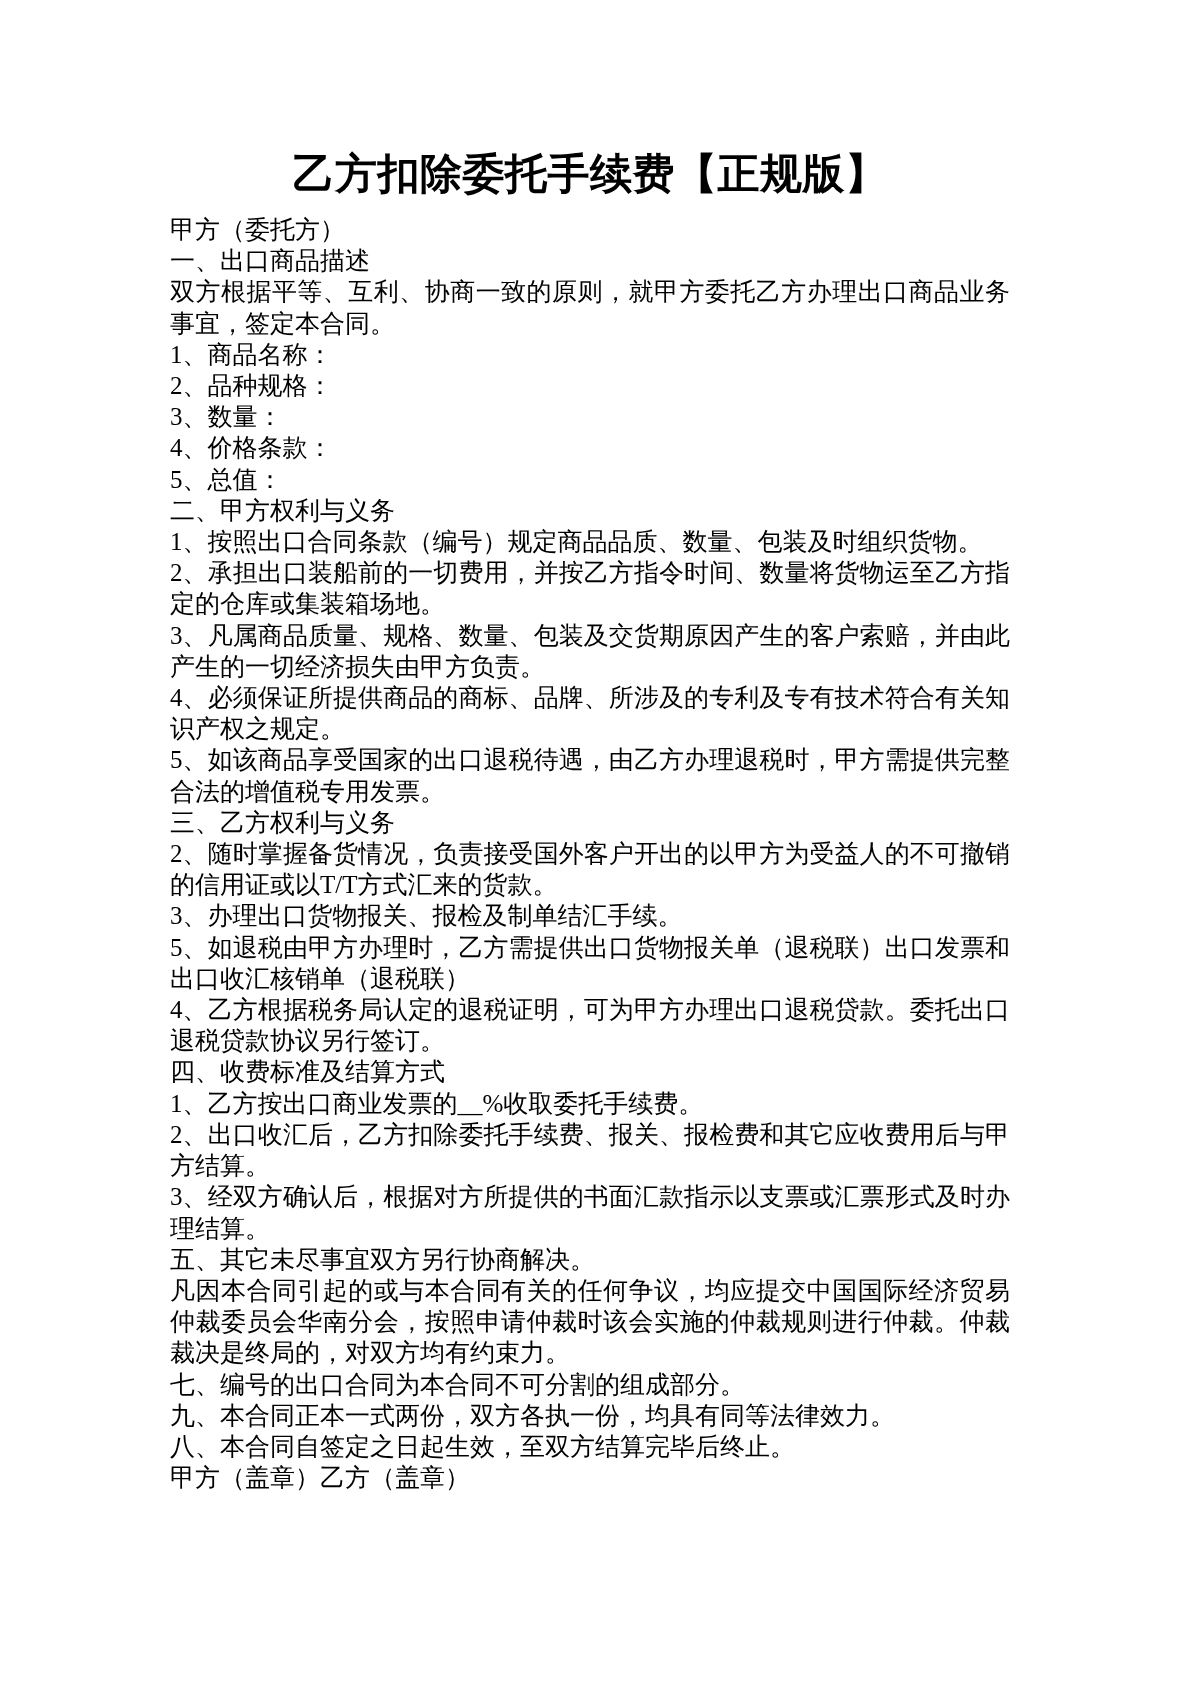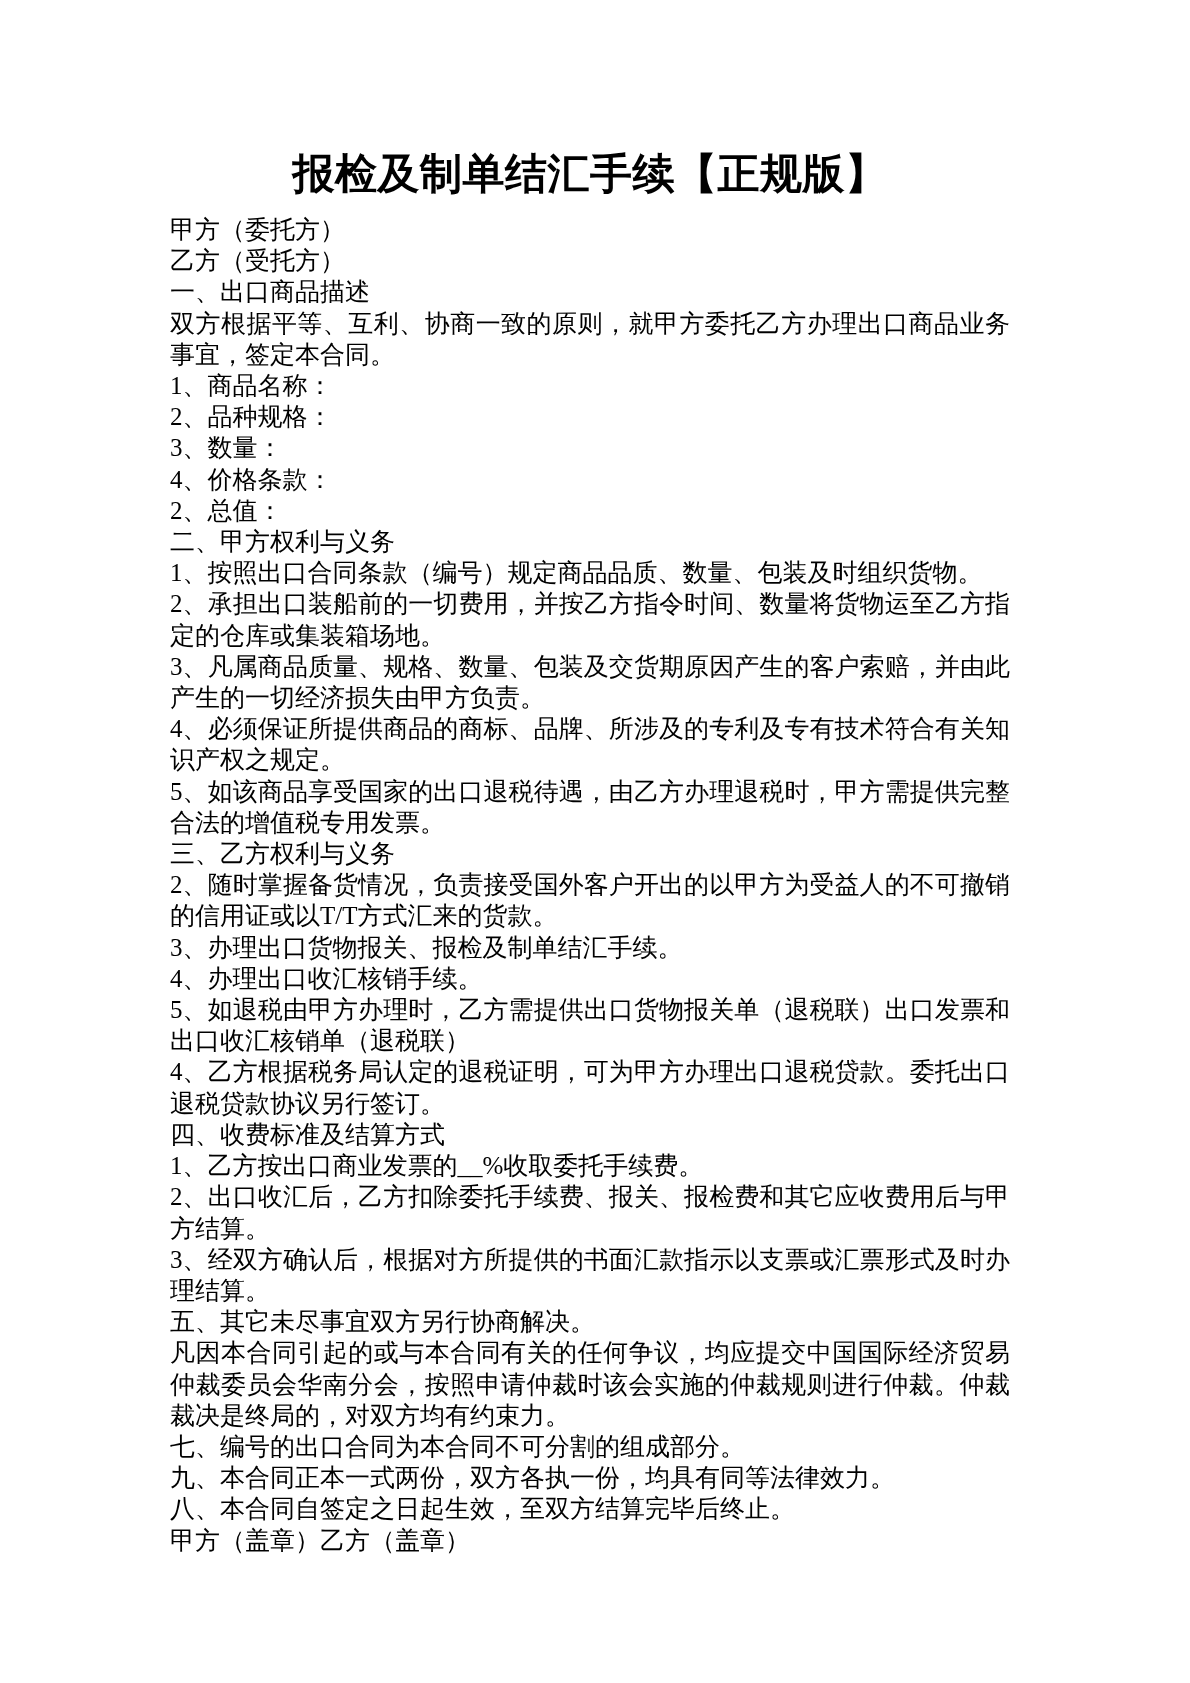--- a/index.html
+++ b/index.html
@@ -38,41 +38,39 @@
     text-align: justify;
     text-justify: inter-ideograph;
     word-break: break-all;
   }
 </style>
 </head>
 <body>
 
 <div class="page">
   <div class="content">
-    <h1 class="doc-title">报检及制单结汇手续【正规版】</h1>
+    <h1 class="doc-title">乙方扣除委托手续费【正规版】</h1>
     <div class="doc-body">
       <p>甲方（委托方）</p>
-      <p>乙方（受托方）</p>
       <p>一、出口商品描述</p>
       <p>双方根据平等、互利、协商一致的原则，就甲方委托乙方办理出口商品业务事宜，签定本合同。</p>
       <p>1、商品名称：</p>
       <p>2、品种规格：</p>
       <p>3、数量：</p>
       <p>4、价格条款：</p>
-      <p>2、总值：</p>
+      <p>5、总值：</p>
       <p>二、甲方权利与义务</p>
       <p>1、按照出口合同条款（编号）规定商品品质、数量、包装及时组织货物。</p>
       <p>2、承担出口装船前的一切费用，并按乙方指令时间、数量将货物运至乙方指定的仓库或集装箱场地。</p>
       <p>3、凡属商品质量、规格、数量、包装及交货期原因产生的客户索赔，并由此产生的一切经济损失由甲方负责。</p>
       <p>4、必须保证所提供商品的商标、品牌、所涉及的专利及专有技术符合有关知识产权之规定。</p>
       <p>5、如该商品享受国家的出口退税待遇，由乙方办理退税时，甲方需提供完整合法的增值税专用发票。</p>
       <p>三、乙方权利与义务</p>
       <p>2、随时掌握备货情况，负责接受国外客户开出的以甲方为受益人的不可撤销的信用证或以T/T方式汇来的货款。</p>
       <p>3、办理出口货物报关、报检及制单结汇手续。</p>
-      <p>4、办理出口收汇核销手续。</p>
       <p>5、如退税由甲方办理时，乙方需提供出口货物报关单（退税联）出口发票和出口收汇核销单（退税联）</p>
       <p>4、乙方根据税务局认定的退税证明，可为甲方办理出口退税贷款。委托出口退税贷款协议另行签订。</p>
       <p>四、收费标准及结算方式</p>
       <p>1、乙方按出口商业发票的__%收取委托手续费。</p>
       <p>2、出口收汇后，乙方扣除委托手续费、报关、报检费和其它应收费用后与甲方结算。</p>
       <p>3、经双方确认后，根据对方所提供的书面汇款指示以支票或汇票形式及时办理结算。</p>
       <p>五、其它未尽事宜双方另行协商解决。</p>
       <p>凡因本合同引起的或与本合同有关的任何争议，均应提交中国国际经济贸易仲裁委员会华南分会，按照申请仲裁时该会实施的仲裁规则进行仲裁。仲裁裁决是终局的，对双方均有约束力。</p>
       <p>七、编号的出口合同为本合同不可分割的组成部分。</p>
       <p>九、本合同正本一式两份，双方各执一份，均具有同等法律效力。</p>

